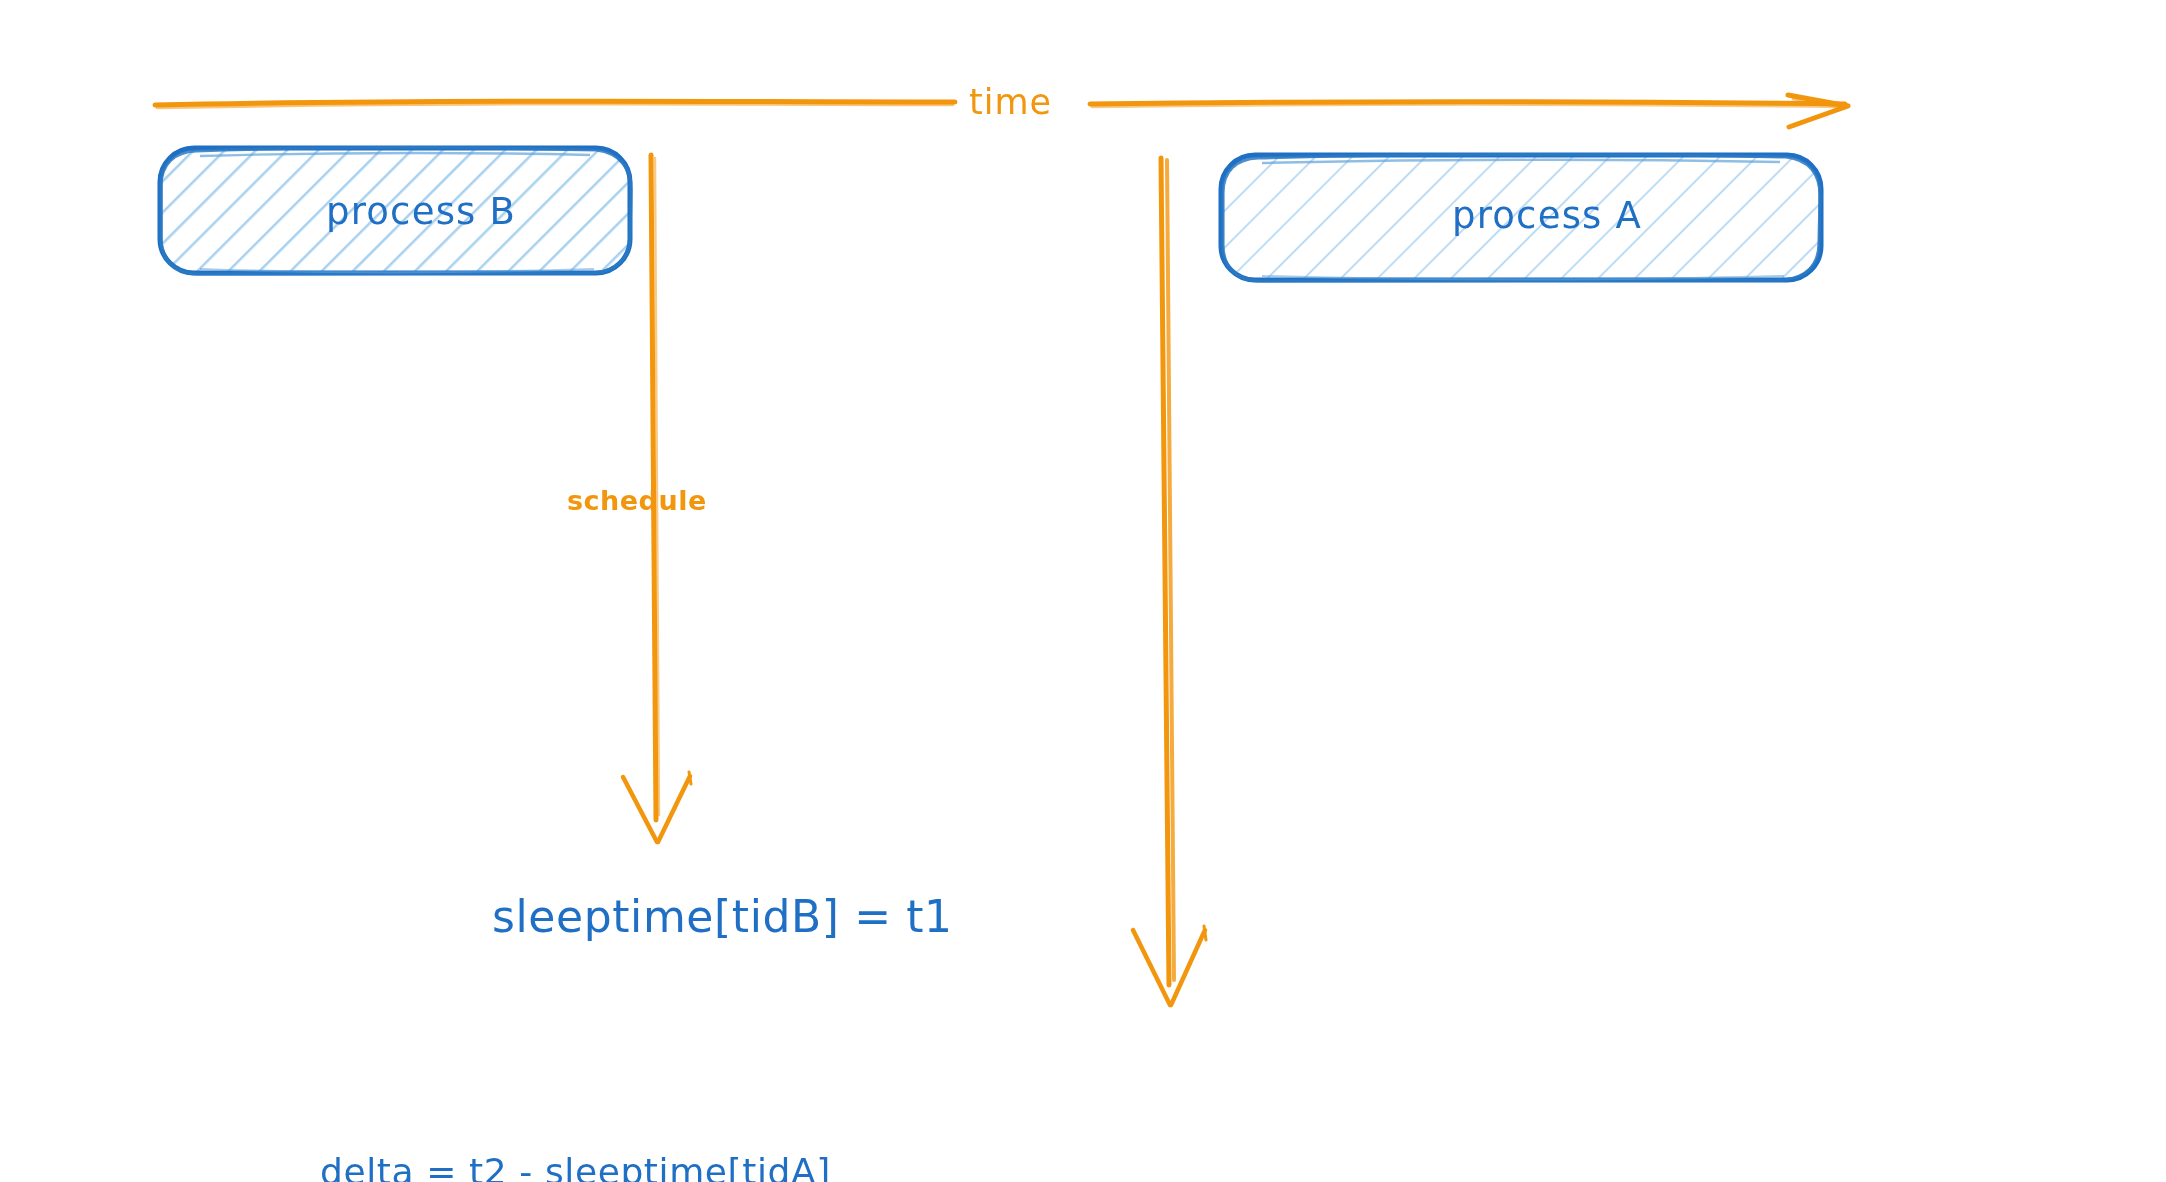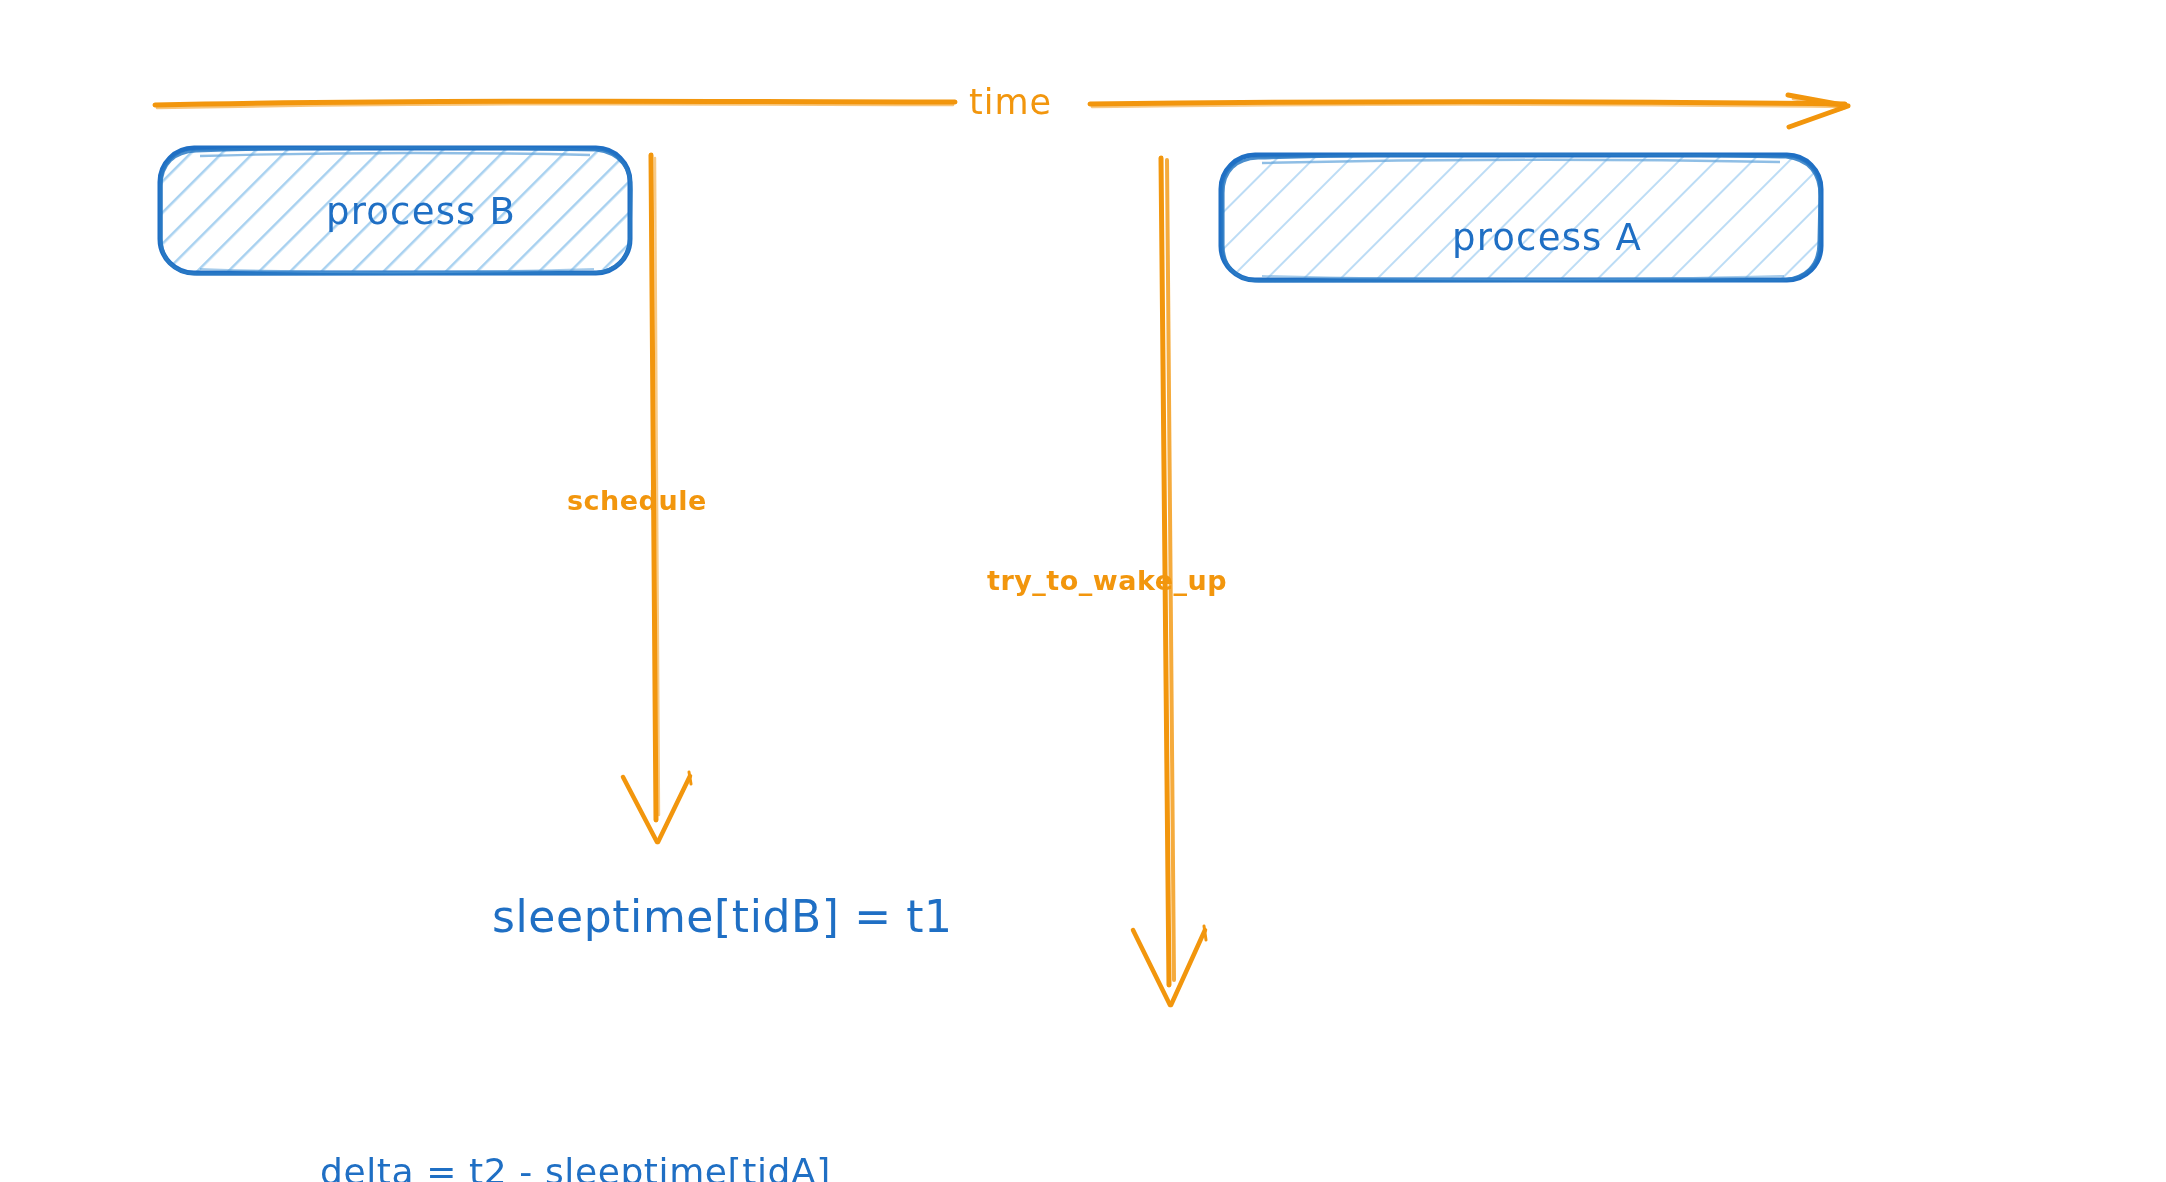--- a/index.html
+++ b/index.html
@@ -126,25 +126,24 @@
       <path d="M 1133,930 L 1170,1005" fill="none" stroke="#f2960d" stroke-width="4.5" stroke-linecap="round"></path>
       <path d="M 1205,930 L 1171,1005" fill="none" stroke="#f2960d" stroke-width="4.5" stroke-linecap="round"></path>
       <path d="M 1204,926 L 1206,940" fill="none" stroke="#f2960d" stroke-width="3" stroke-linecap="round"></path>
     </g>
   </svg>
 
   <div class="lbl time-label orange-text" style="left:969px; top:82px;">time</div>
 
   <div class="lbl proc-label blue-text" style="left:293px; top:190px;">process B</div>
 
-  <div class="lbl proc-label blue-text" style="left:1419px; top:216px;">process A</div>
+  <div class="lbl proc-label blue-text" style="left:1419px; top:194px;">process A</div>
 
   <div class="lbl edge-label orange-text" style="left:567px; top:485px;">schedule</div>
 
-  <div class="lbl edge-label orange-text" style="left:987px; top:565px;">try_to_wake_up</div>
 
   <div class="lbl code-label blue-text" style="left:459px; top:891px;">sleeptime[tidB] = t1</div>
 
   <div class="code-block" style="left:320px; top:1055px;">
     <div>delta = t2 - sleeptime[tidA]</div>
     
   </div>
 
 </div>
 

